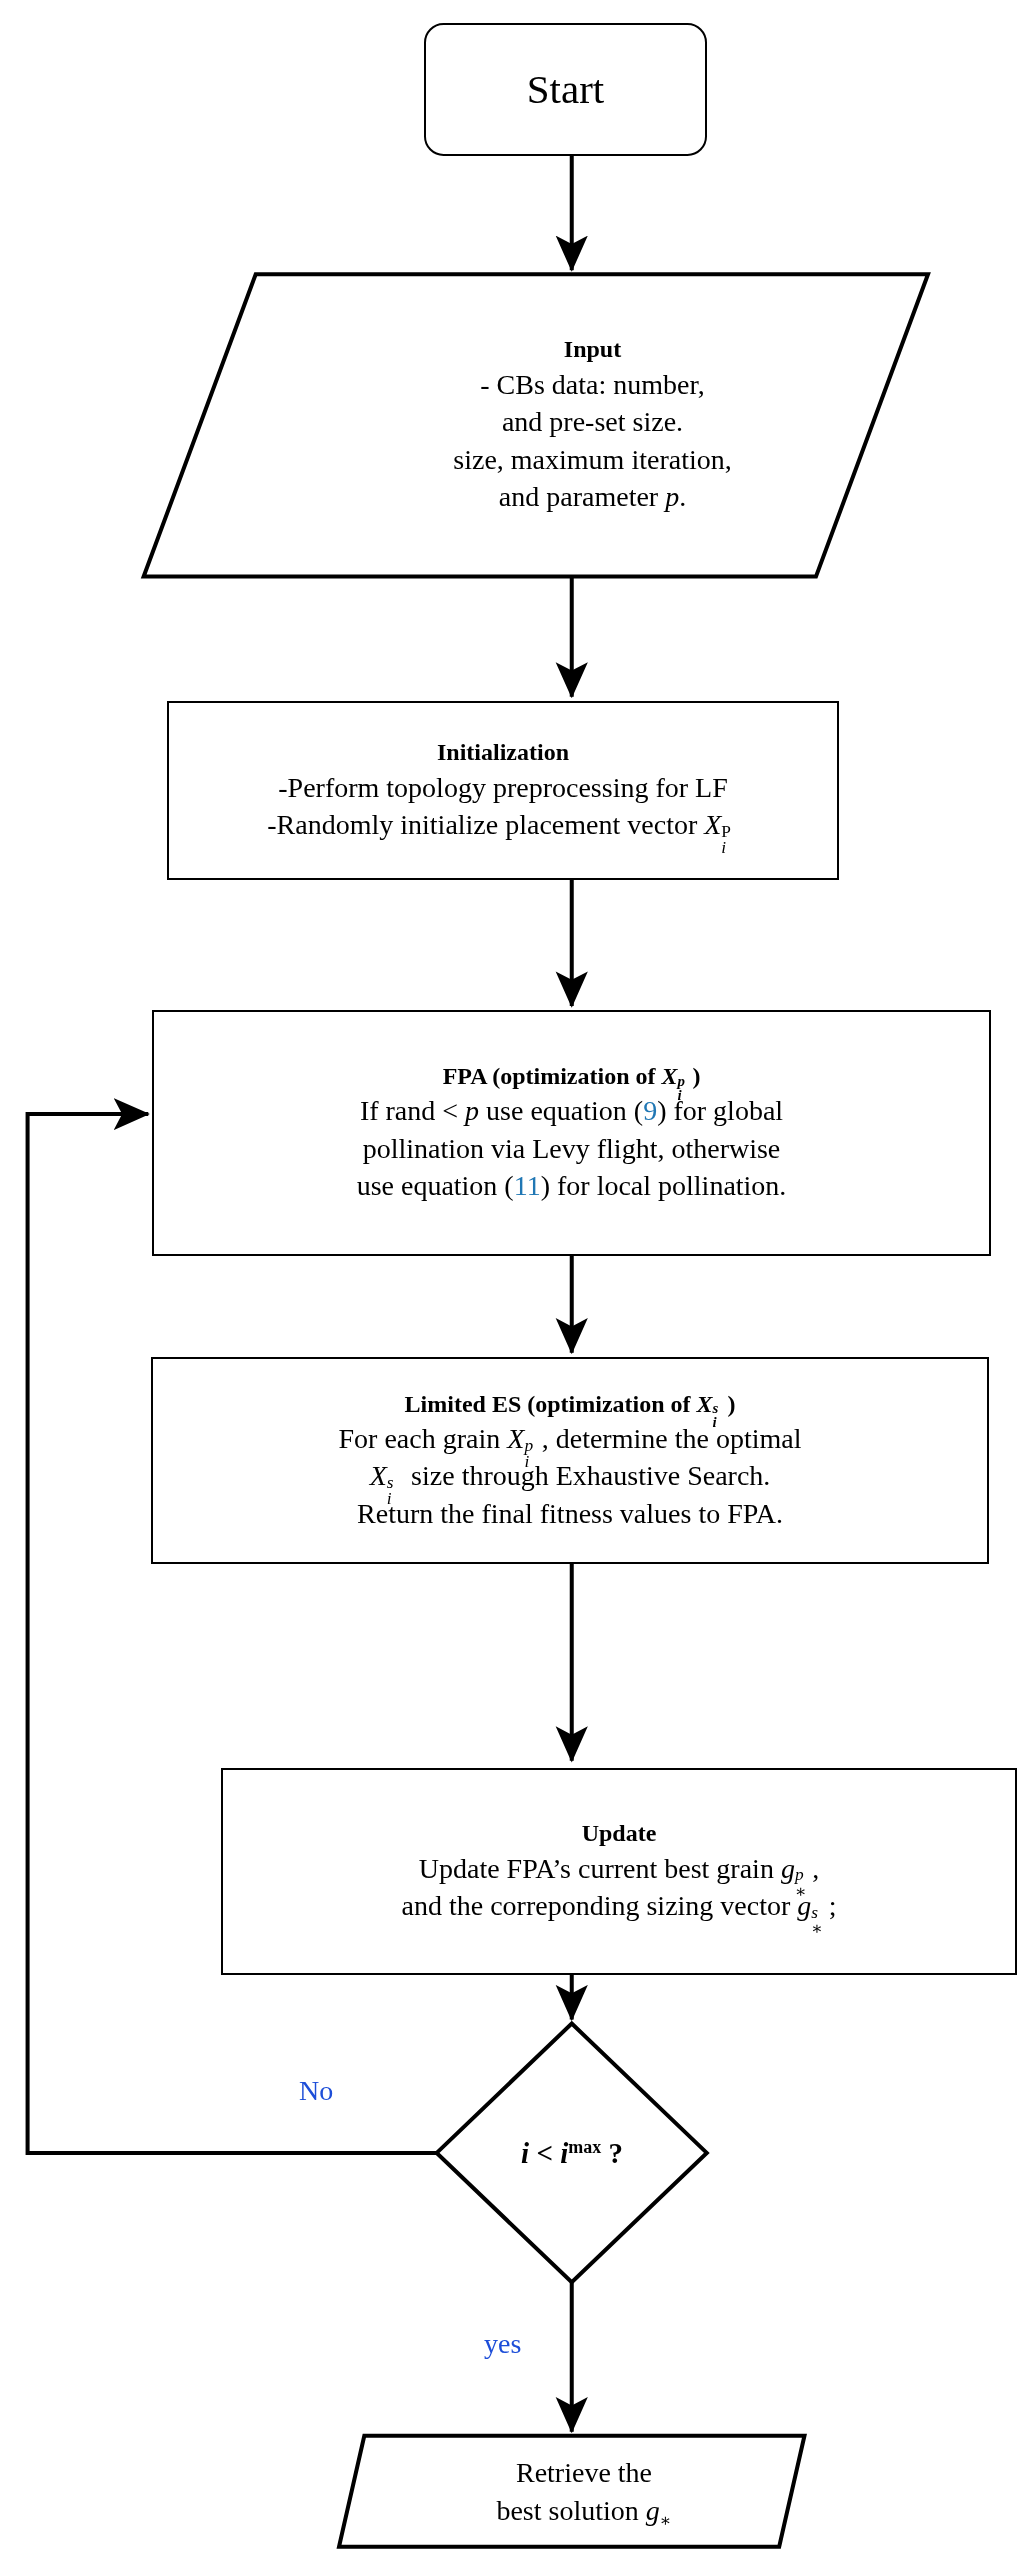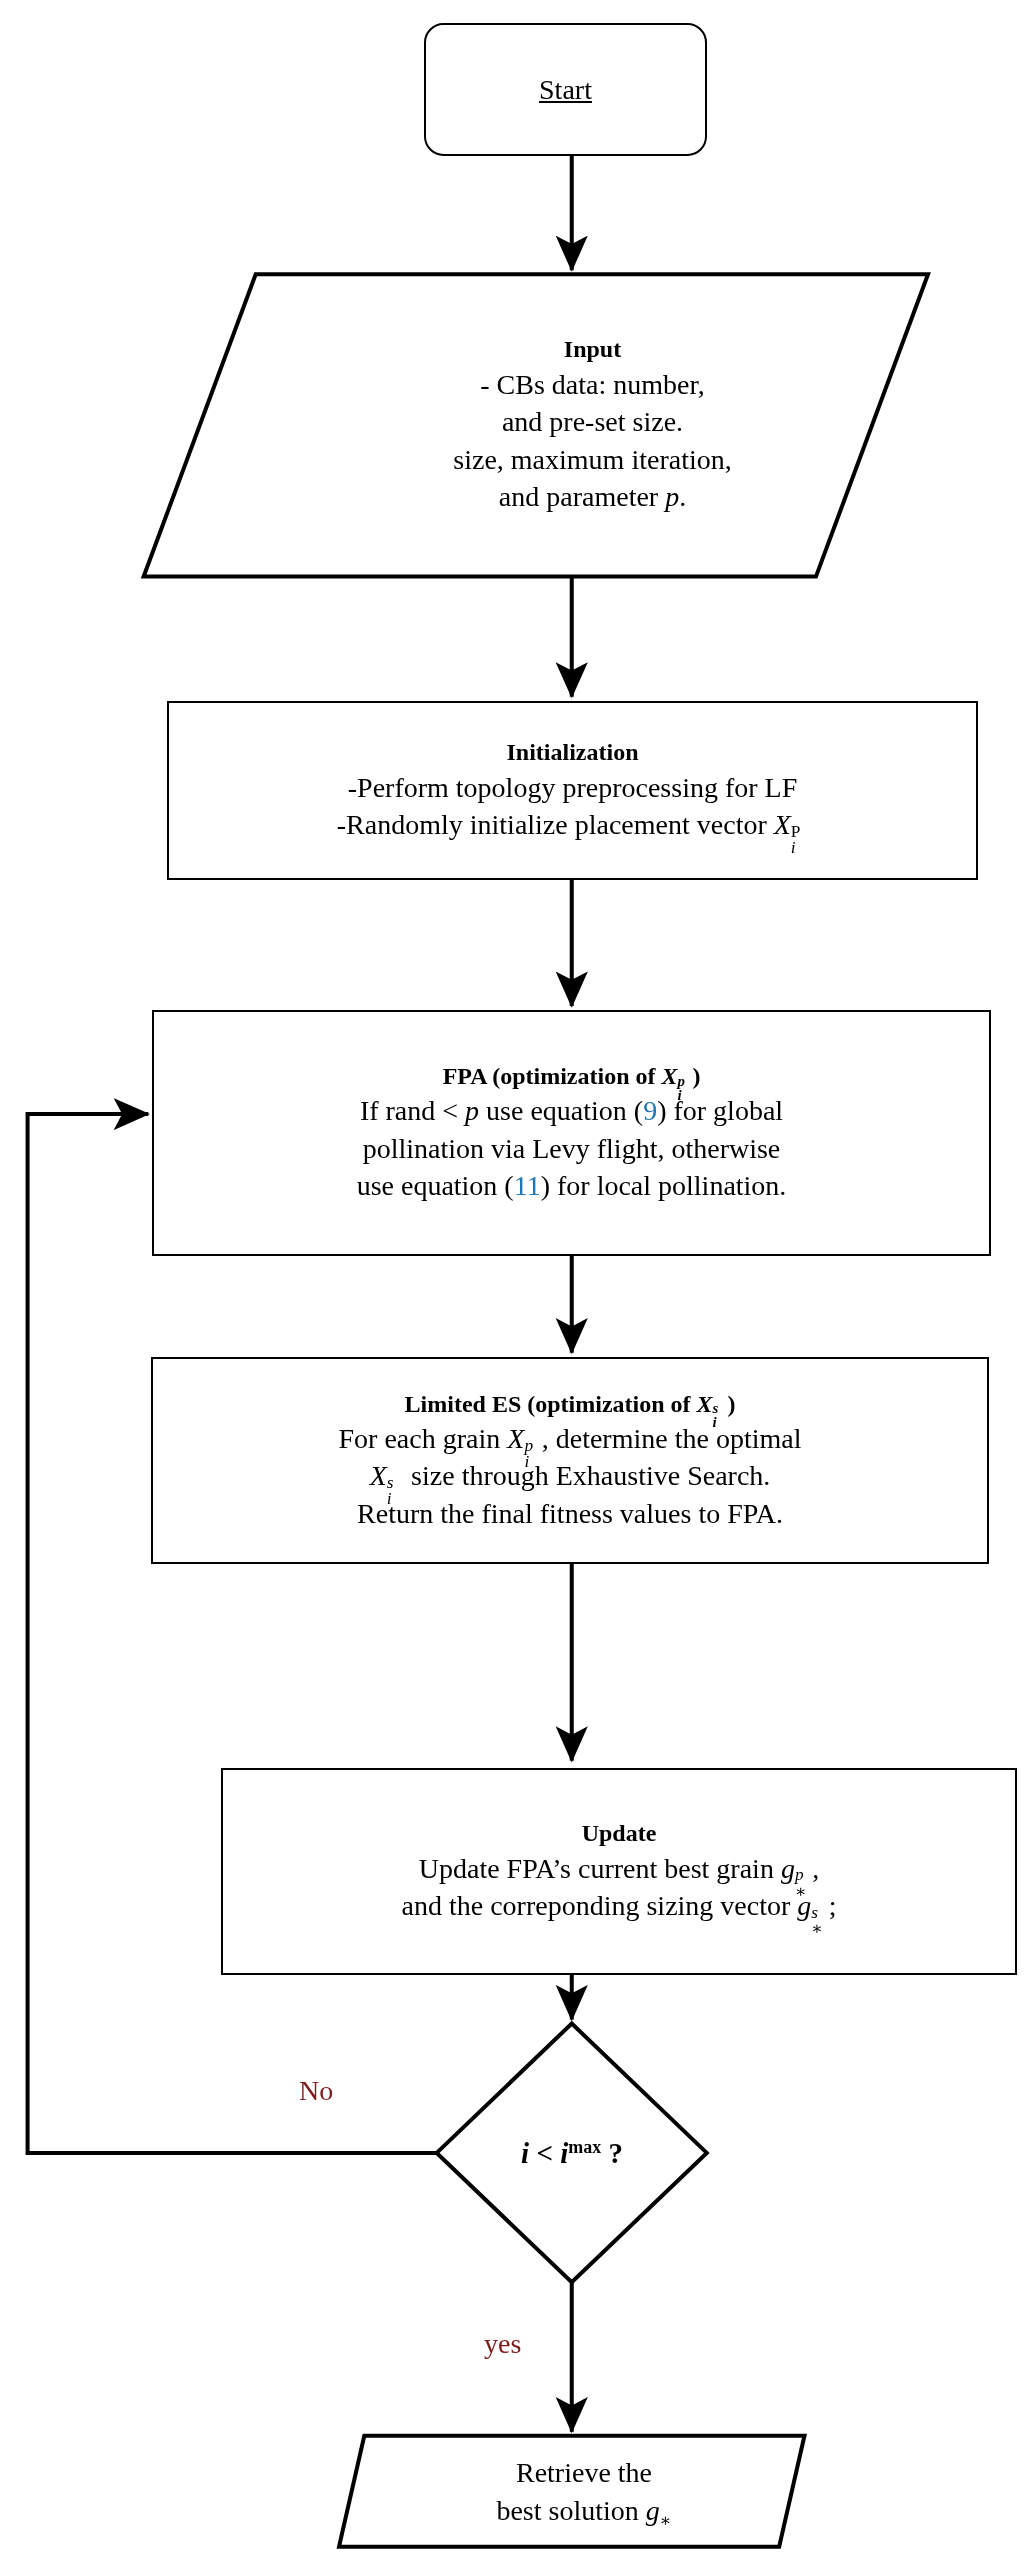--- a/index.html
+++ b/index.html
@@ -46,39 +46,39 @@
     background:#fff;
   }
   .shape-rect{
     border:2.9px solid #000;
     background:#fff;
   }
   .shape-para{ background:transparent; border:0; }
   .shape-diamond{ background:transparent; border:0;font-weight:bold; }
 
   
-  .t-start{ font-size:28px; line-height:1.25;text-decoration:underline; }
+  .t-start{ font-size:41px; line-height:1.25; }
   .t-title{ font-weight:bold; font-size:24px; line-height:1.3; }
   .t-body{ font-size:28px; line-height:1.34; }
   .t-diamond{ font-size:29px; line-height:1.2; }
 
   .mi{ font-style:italic; font-family:"Liberation Serif","DejaVu Serif",serif; }
   .mu{ font-style:normal; }
   sup.smr{ font-size:0.62em; font-style:normal; vertical-align:0.58em; line-height:0; }
   sub.smr{ font-size:0.62em; font-style:normal; vertical-align:-0.34em; line-height:0; }
   .sscript{ display:inline-block; vertical-align:baseline; position:relative; width:0.62em; }
   .sscript .up{ position:absolute; left:0; top:-0.82em; font-size:0.62em; }
   .sscript .dn{ position:absolute; left:0; top:0.12em; font-size:0.62em; }
   .eqref{ color:#2077b4; }
 
   
   .edge-label{
     position:absolute;
     font-size:28px;
-    color:#7f1d1d;
+    color:#1d4ed8;
     white-space:nowrap;
     z-index:4;
   }
 </style>
 </head>
 <body>
 
 <div id="canvas">
 
   <svg id="wires" viewBox="0 0 1789 4481" preserveAspectRatio="none">
@@ -122,21 +122,21 @@
   <div class="node shape-para" style="left:256px; top:274px; width:673px; height:302px;">
     <div class="inner">
       <div class="t-title">Input</div>
       <div class="t-body">- CBs data:  number,</div>
       <div class="t-body">and pre-set size.</div>
       <div class="t-body">size, maximum iteration,</div>
       <div class="t-body">and parameter <span class="mi">p</span>.</div>
     </div>
   </div>
 
-  <div class="node shape-rect" style="left:167px; top:701px; width:811px; height:179px;">
+  <div class="node shape-rect" style="left:167px; top:701px; width:672px; height:179px;">
     <div class="inner">
       <div class="t-title">Initialization</div>
       <div class="t-body">-Perform topology preprocessing for LF</div>
       <div class="t-body">-Randomly initialize placement vector <span class="mi">X</span><span class="sscript"><span class="up mu">P</span><span class="dn mi">i</span></span></div>
     </div>
   </div>
 
   <div class="node shape-rect" style="left:152px; top:1010px; width:839px; height:246px;">
     <div class="inner">
       <div class="t-title">FPA (optimization of <span class="mi">X</span><span class="sscript"><span class="up mi">p</span><span class="dn mi">i</span></span>)</div>

